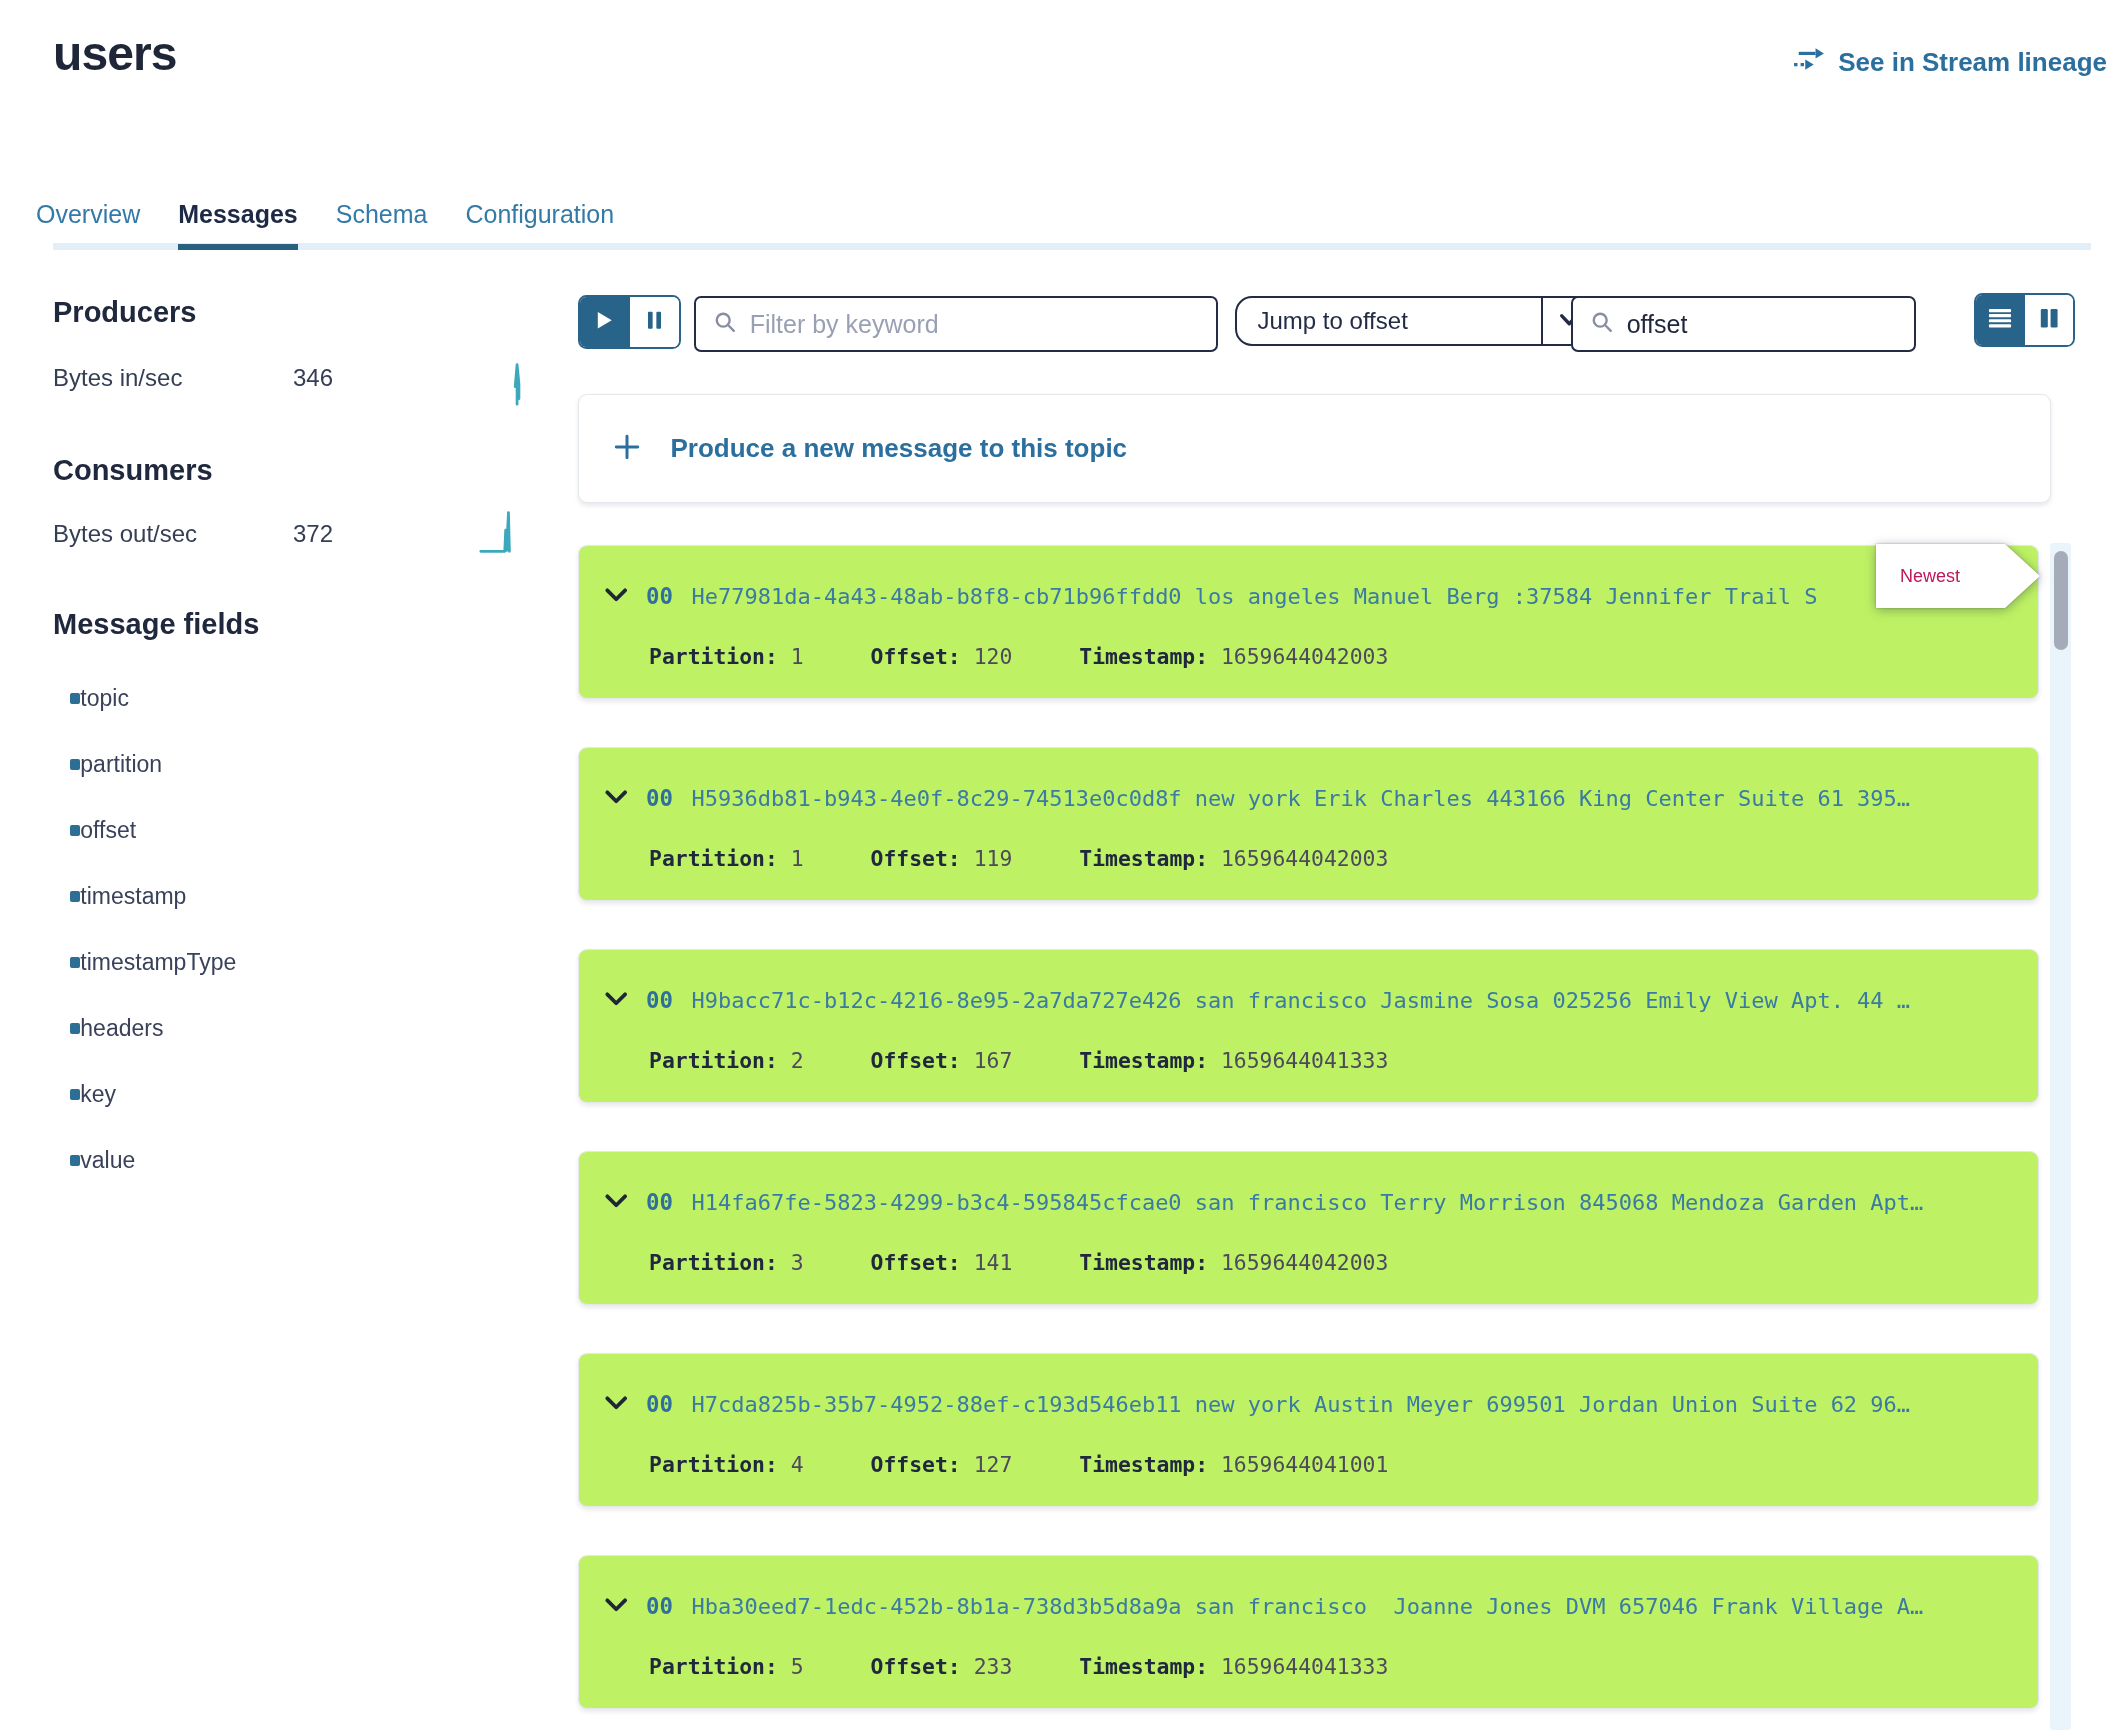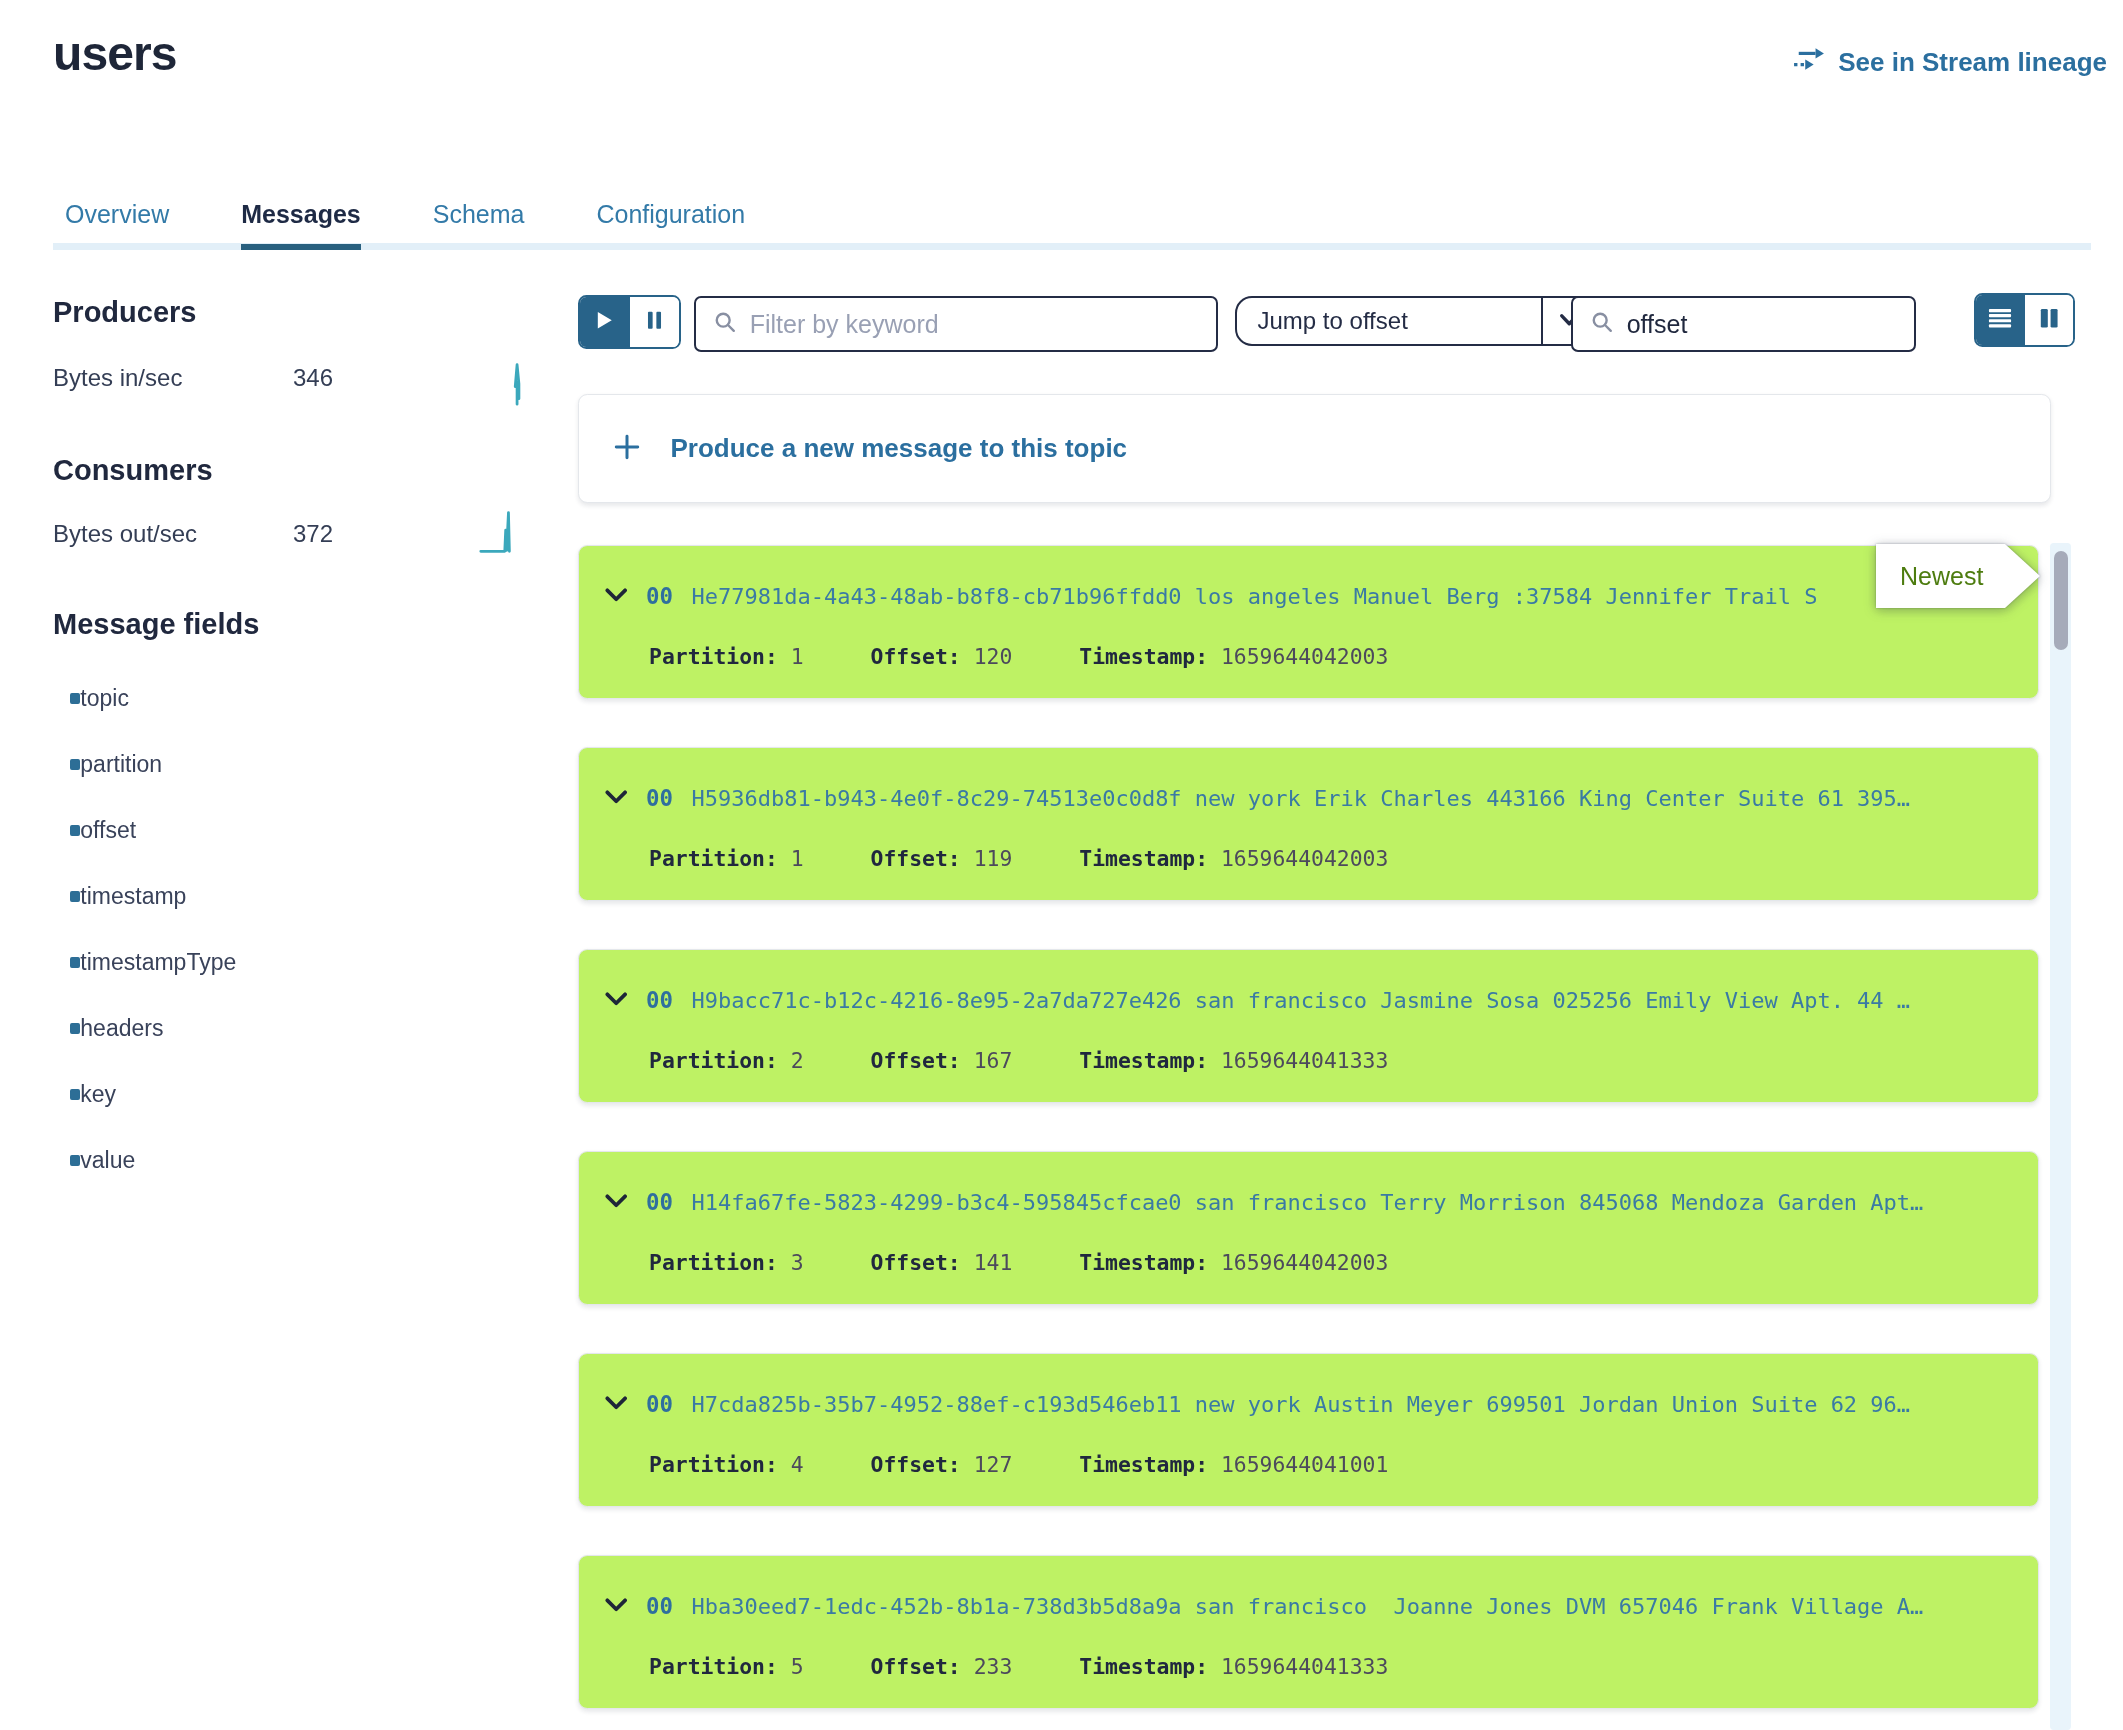--- a/index.html
+++ b/index.html
@@ -6,21 +6,21 @@
   html,body { background:#fff; }
   body { font-family:"Liberation Sans", sans-serif; color:#20283E; }
   #app { position:relative; width:2124px; height:1730px; background:#fff; overflow:hidden; }
 
   
   .page-title { position:absolute; left:53px; top:26px; font-size:48px; font-weight:700; letter-spacing:-0.9px; color:#1E2638; }
   .lineage-link { position:absolute; top:45px; right:17px; display:flex; align-items:center; gap:12px;
                   color:#2B6F9F; font-size:26px; font-weight:700; cursor:pointer; }
 
   
-  .tabs { position:absolute; left:65px; top:198px; display:flex; gap:72px; z-index:2; }
+  .tabs { position:absolute; left:36px; top:198px; display:flex; gap:38px; z-index:2; }
   .tab { font-size:25px; line-height:32px; color:#337AA8; font-weight:500; padding-bottom:14px; cursor:pointer; }
   .tab.active { color:#1E2A45; font-weight:700; border-bottom:6.5px solid #29607F; }
   .tab-rail { position:absolute; left:53px; top:243px; width:2038px; height:6.5px; background:#E2EFF8; }
 
   
   .side-heading { position:absolute; left:53px; font-size:29px; font-weight:700; color:#20283E; }
   .metric { position:absolute; left:53px; width:280px; display:flex; justify-content:space-between;
             font-size:24px; color:#343E55; }
   .spark { position:absolute; }
   .fields-list { position:absolute; left:70px; top:687px; display:flex; flex-direction:column; gap:43px; }
@@ -68,21 +68,21 @@
 
   
   .scroll-track { position:absolute; left:2050px; top:543px; width:21.4px; height:1187px; background:#E9F4FB;
                   border-radius:3.7px; cursor:pointer; }
   .scroll-thumb { position:absolute; left:3.7px; top:8.4px; width:14px; height:99px; background:#A6ABBA; border-radius:7.5px; }
 
   
   .tooltip-wrap { position:absolute; left:1876px; top:544px; z-index:5;
                   filter:drop-shadow(0 2.8px 5.6px rgba(30,40,60,0.28)) drop-shadow(0 0 0.9px rgba(30,40,60,0.35)); }
   .tooltip { width:164px; height:64px; background:#fff; display:flex; align-items:center; padding-left:24px;
-             font-size:25px; color:#4d7c0f;
+             font-size:18px; color:#be185d;
              clip-path:polygon(0 0, calc(100% - 35px) 0, 100% 50%, calc(100% - 35px) 100%, 0 100%); }
 </style>
 </head>
 <body>
 
 <div id="app">
 
   <div class="page-title">users</div>
   <div class="lineage-link">
     <span>

